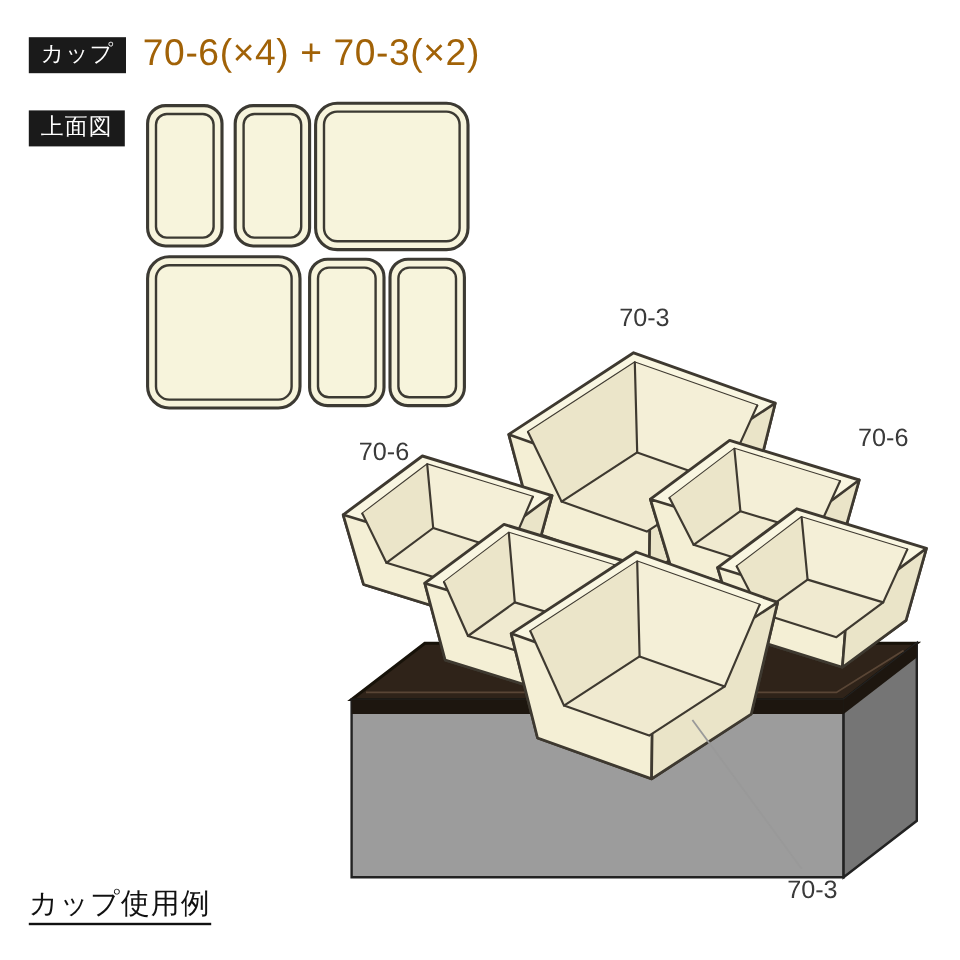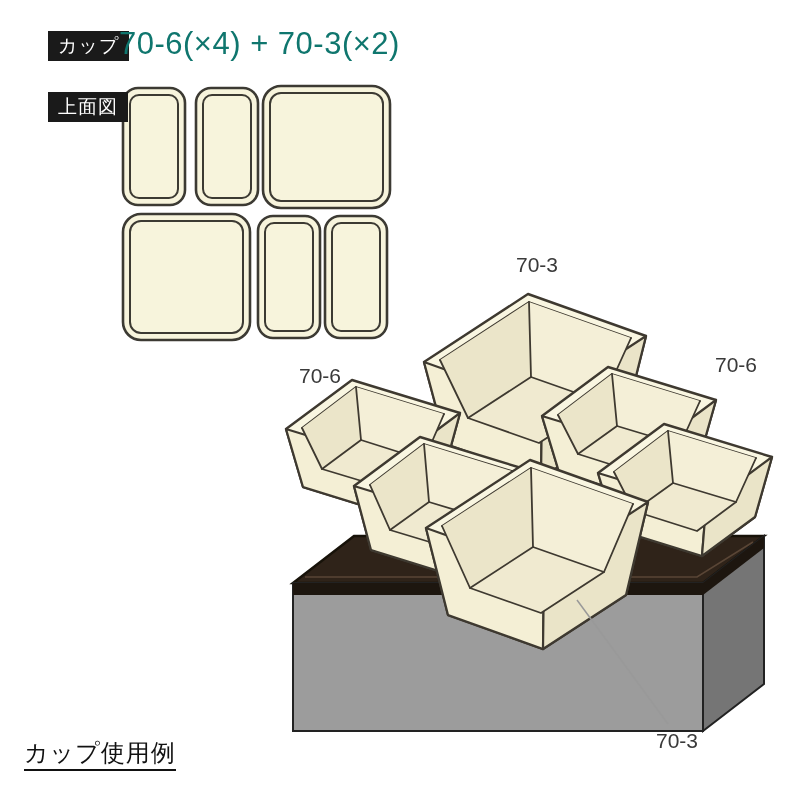--- a/index.html
+++ b/index.html
@@ -1,22 +1,22 @@
 <!DOCTYPE html>
 <html><head>
 <meta charset="utf-8">
 <style>
   html,body{margin:0;padding:0;background:#ffffff;}
   #page{position:relative;width:800px;height:800px;background:#ffffff;overflow:hidden;
         font-family:"Liberation Sans", sans-serif;}
   .tag{position:absolute;left:24px;background:#1a1a1a;color:#ffffff;font-size:19px;
-       line-height:1;padding:5px 10px 6px;letter-spacing:1px;margin-left:24px;}
+       line-height:1;padding:5px 10px 6px;letter-spacing:1px;}
   #tag-cup{top:31px;}
   #tag-topview{top:92px;}
-  #spec{position:absolute;left:119px;top:26px;font-size:31px;color:#0f766e;letter-spacing:0.5px;}
+  #spec{position:absolute;left:119px;top:26px;font-size:31px;color:#a16207;letter-spacing:0.5px;}
   #footer-caption{position:absolute;left:24px;top:737px;font-size:24px;color:#111111;
        padding-bottom:0;border-bottom:2.5px solid #111111;display:inline-block;letter-spacing:1px;}
   svg{position:absolute;left:0;top:0;}
   
   .tv-outer{fill:#f7f4dc;stroke:#3c3a33;stroke-width:2.6;}
   .tv-inner{fill:none;stroke:#3c3a33;stroke-width:2;}
   
   .c-sil{fill:#f9f6e1;stroke:#3e3930;stroke-width:2.4;stroke-linejoin:round;}
   .c-lf{fill:#f4efd5;stroke:#3e3930;stroke-width:2.2;stroke-linejoin:round;}
   .c-rf{fill:#eae4c8;stroke:#3e3930;stroke-width:2.2;stroke-linejoin:round;}

